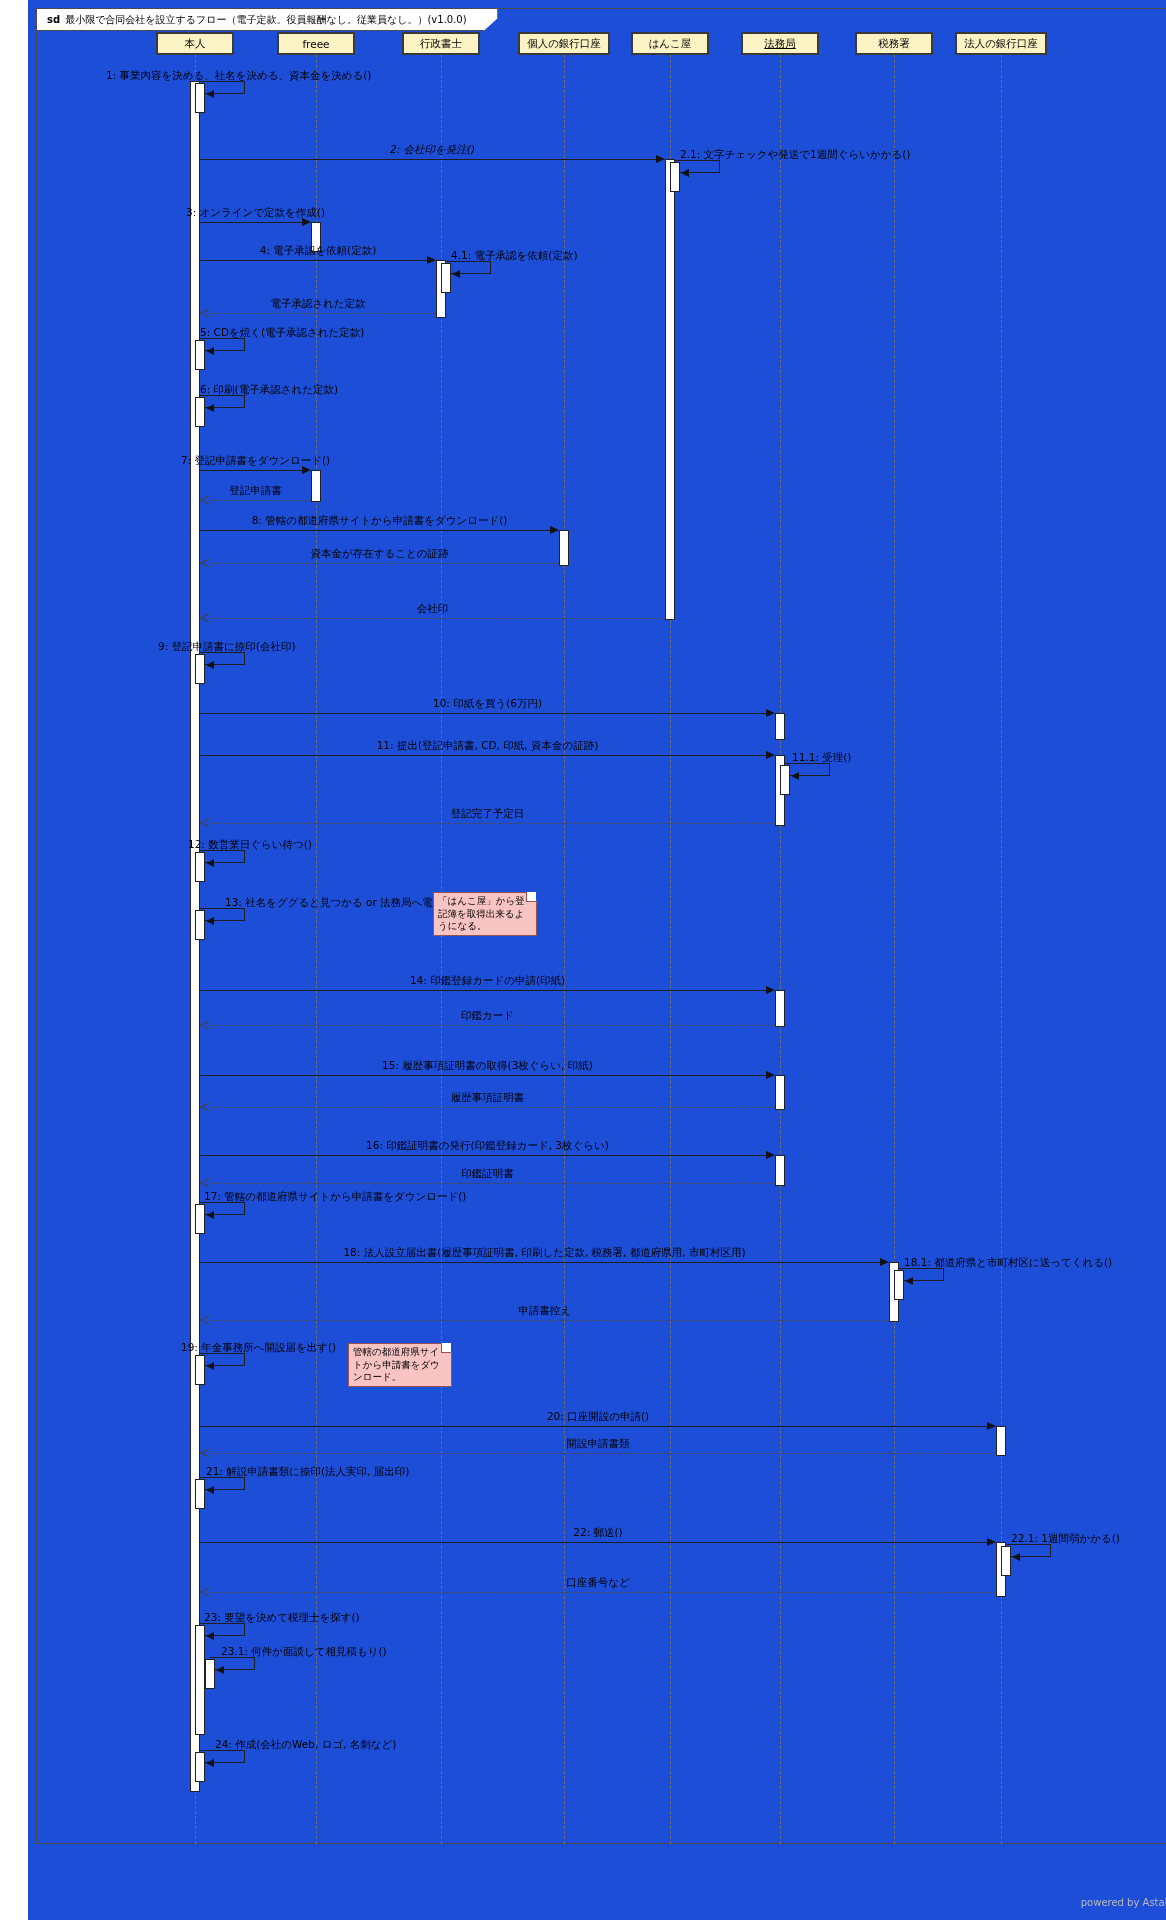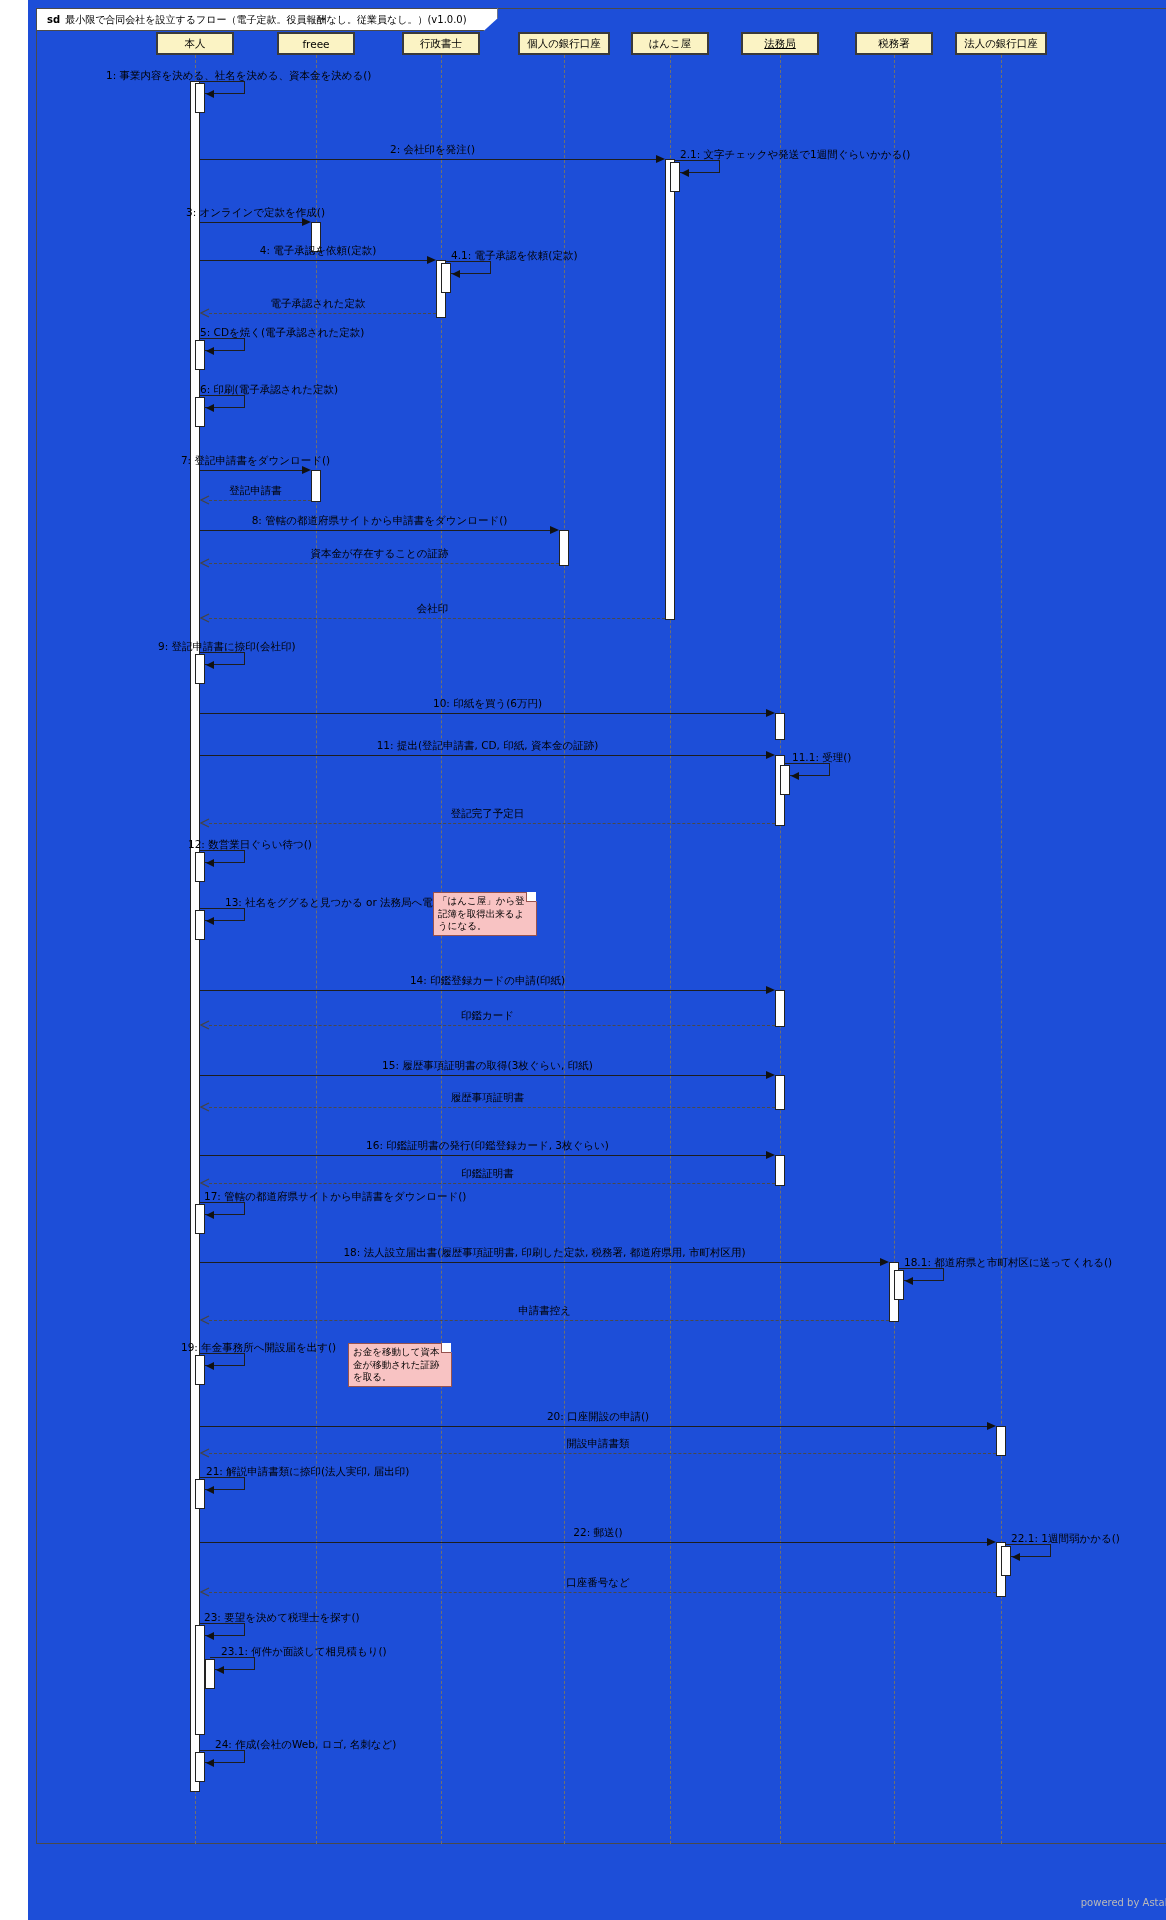--- a/index.html
+++ b/index.html
@@ -89,21 +89,21 @@
     <div class="act" style="left: 747px; top: 1075px; height: 35px; z-index: 2;"></div>
     <div class="act" style="left: 747px; top: 1155px; height: 31px; z-index: 2;"></div>
     <div class="act" style="left: 861px; top: 1262px; height: 60px; z-index: 2;"></div>
     <div class="act" style="left: 866px; top: 1270px; height: 30px; z-index: 3;"></div>
     <div class="act" style="left: 968px; top: 1426px; height: 30px; z-index: 2;"></div>
     <div class="act" style="left: 968px; top: 1542px; height: 55px; z-index: 2;"></div>
     <div class="act" style="left: 973px; top: 1546px; height: 30px; z-index: 3;"></div>
     <div class="msg-label" style="left: 78px; top: 69px;">1: 事業内容を決める、社名を決める、資本金を決める()</div>
     <div class="loop" style="left: 172px; top: 81px;"></div>
     <div class="arr-l" style="left: 178px; top: 90px;"></div>
-    <div class="msg-label center" style="left: 404.5px; top: 143px;">2: 会社印を発注()</div>
+    <div class="msg-label center" style="left: 404.5px; top: 143px; font-style: italic;">2: 会社印を発注()</div>
     <div class="msg-line" style="left: 172px; top: 159px; width: 456px;"></div>
     <div class="arr-r" style="left: 628px; top: 155px;"></div>
     <div class="msg-label" style="left: 652px; top: 148px;">2.1: 文字チェックや発送で1週間ぐらいかかる()</div>
     <div class="loop" style="left: 647px; top: 160px;"></div>
     <div class="arr-l" style="left: 653px; top: 169px;"></div>
     <div class="msg-label center" style="left: 227.5px; top: 206px;">3: オンラインで定款を作成()</div>
     <div class="msg-line" style="left: 172px; top: 222px; width: 102px;"></div>
     <div class="arr-r" style="left: 274px; top: 218px;"></div>
     <div class="msg-label center" style="left: 290px; top: 244px;">4: 電子承認を依頼(定款)</div>
     <div class="msg-line" style="left: 172px; top: 260px; width: 227px;"></div>
@@ -233,15 +233,15 @@
     <div class="loop" style="left: 172px; top: 1623px;"></div>
     <div class="arr-l" style="left: 178px; top: 1632px;"></div>
     <div class="msg-label" style="left: 193px; top: 1645px;">23.1: 何件か面談して相見積もり()</div>
     <div class="loop" style="left: 182px; top: 1657px;"></div>
     <div class="arr-l" style="left: 188px; top: 1666px;"></div>
     <div class="msg-label" style="left: 187px; top: 1738px;">24: 作成(会社のWeb, ロゴ, 名刺など)</div>
     <div class="loop" style="left: 172px; top: 1750px;"></div>
     <div class="arr-l" style="left: 178px; top: 1759px;"></div>
     <div class="note" style="left: 405px; top: 892px; width: 104px; height: 44px;">「はんこ屋」から登記簿を取得出来るようになる。</div>
     <div class="note-fold" style="left: 498px; top: 892px;"></div>
-    <div class="note" style="left: 320px; top: 1343px; width: 104px; height: 44px;">お金を移動して資本金が移動された証跡を取る。</div>
+    <div class="note" style="left: 320px; top: 1343px; width: 104px; height: 44px;">管轄の都道府県サイトから申請書をダウンロード。</div>
     <div class="note-fold" style="left: 413px; top: 1343px;"></div>
   </div>
 
 </body></html>

